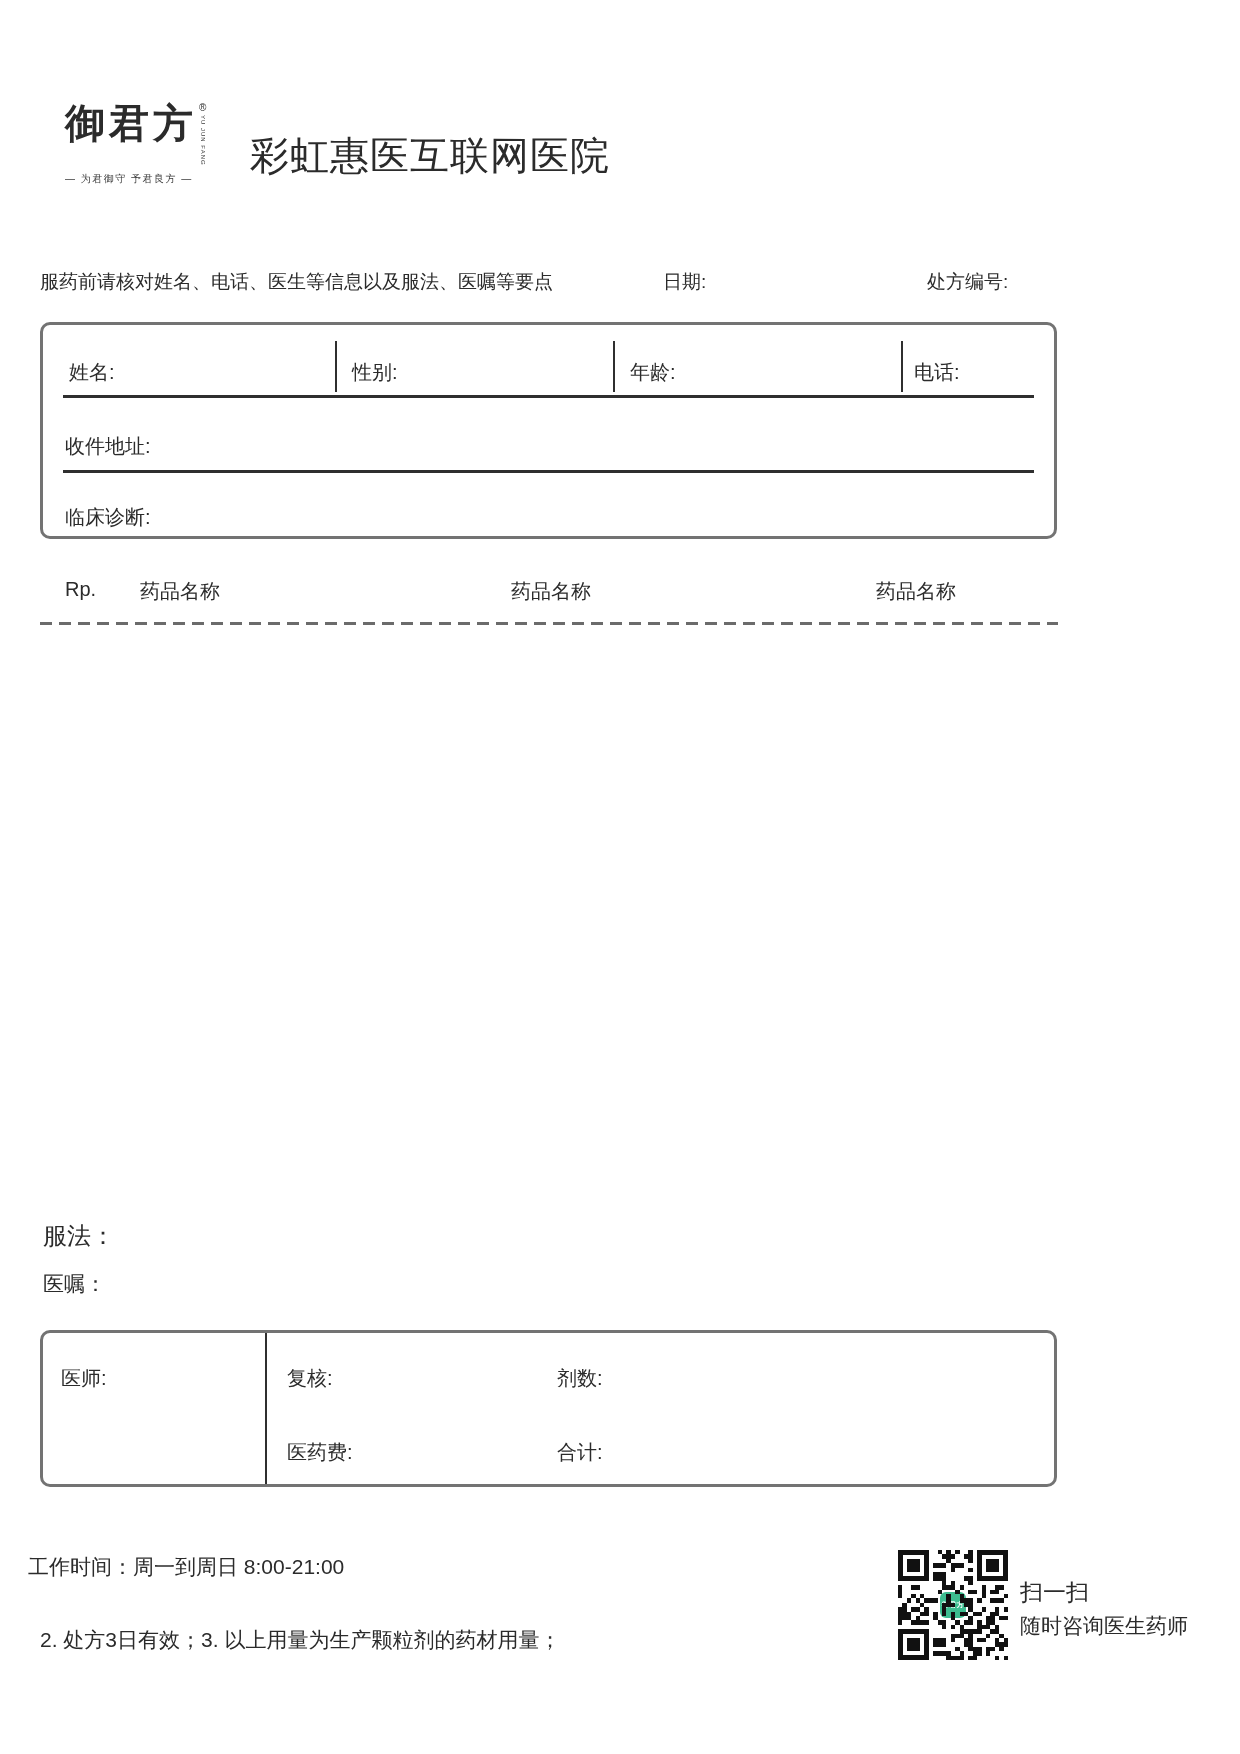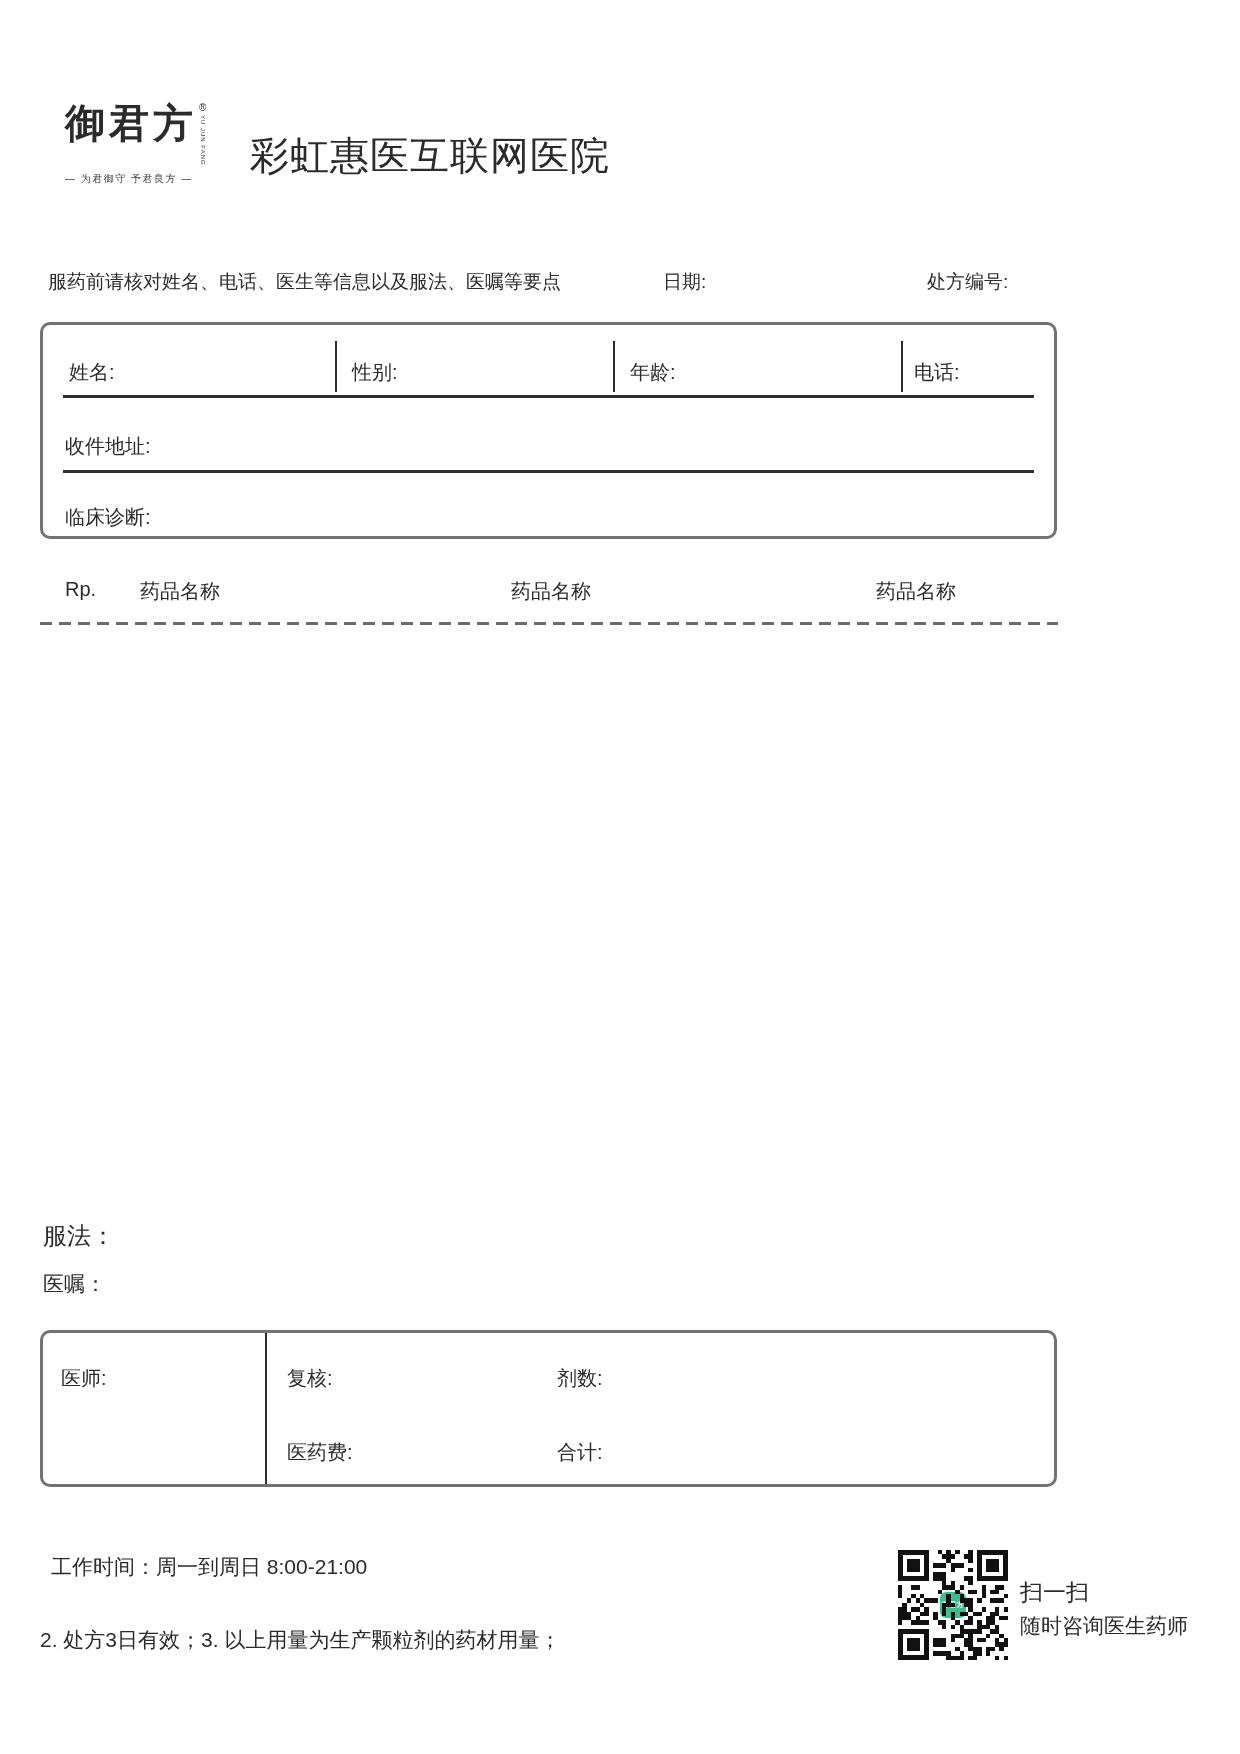--- a/index.html
+++ b/index.html
@@ -47,21 +47,21 @@
       <span class="logo-name">御君方</span>
       <span class="logo-side">
         <span class="reg">®</span>
         <span class="vert">YU JUN FANG</span>
       </span>
     </div>
     <div class="tagline" style="margin-top:6px;">— 为君御守  予君良方 —</div>
   </div>
   <h1 class="title abs" style="left:233px;top:119px;">彩虹惠医互联网医院</h1>
 
-  <span class="abs notice" style="left:40px;top:269px;margin-left:8px;">服药前请核对姓名、电话、医生等信息以及服法、医嘱等要点</span>
+  <span class="abs notice" style="left:40px;top:269px;">服药前请核对姓名、电话、医生等信息以及服法、医嘱等要点</span>
   <span class="abs notice" style="left:663px;top:269px;">日期:</span>
   <span class="abs notice" style="left:927px;top:269px;">处方编号:</span>
 
   <div class="box" style="left:40px;top:322px;width:1017px;height:217px;">
     <span class="lab" style="left:26px;top:34px;">姓名:</span>
     <span class="lab" style="left:309px;top:34px;">性别:</span>
     <span class="lab" style="left:587px;top:34px;">年龄:</span>
     <span class="lab" style="left:871px;top:34px;">电话:</span>
     <div class="vsep" style="left:292px;top:16px;height:51px;"></div>
     <div class="vsep" style="left:570px;top:16px;height:51px;"></div>
@@ -85,21 +85,21 @@
 
   <div class="box" style="left:40px;top:1330px;width:1017px;height:157px;">
     <div class="vsep" style="left:222px;top:0;bottom:0;"></div>
     <span class="lab" style="left:18px;top:32px;">医师:</span>
     <span class="lab" style="left:244px;top:32px;">复核:</span>
     <span class="lab" style="left:514px;top:32px;">剂数:</span>
     <span class="lab" style="left:244px;top:106px;">医药费:</span>
     <span class="lab" style="left:514px;top:106px;">合计:</span>
   </div>
 
-  <span class="abs foot" style="left:51px;top:1553px;">工作时间：周一到周日  8:00-21:00</span>
+  <span class="abs foot" style="left:28px;top:1553px;">工作时间：周一到周日  8:00-21:00</span>
   <span class="abs foot" style="left:40px;top:1626px;">2. 处方3日有效；3. 以上用量为生产颗粒剂的药材用量；</span>
 
   <div class="qr" id="qr" style="left:898px;top:1550px;">
     <div class="finder" style="left:0;top:0;">
         <b></b>
       </div>
     <div class="finder" style="right:0;top:0;">
         <b></b>
       </div>
     <div class="finder" style="left:0;bottom:0;">

